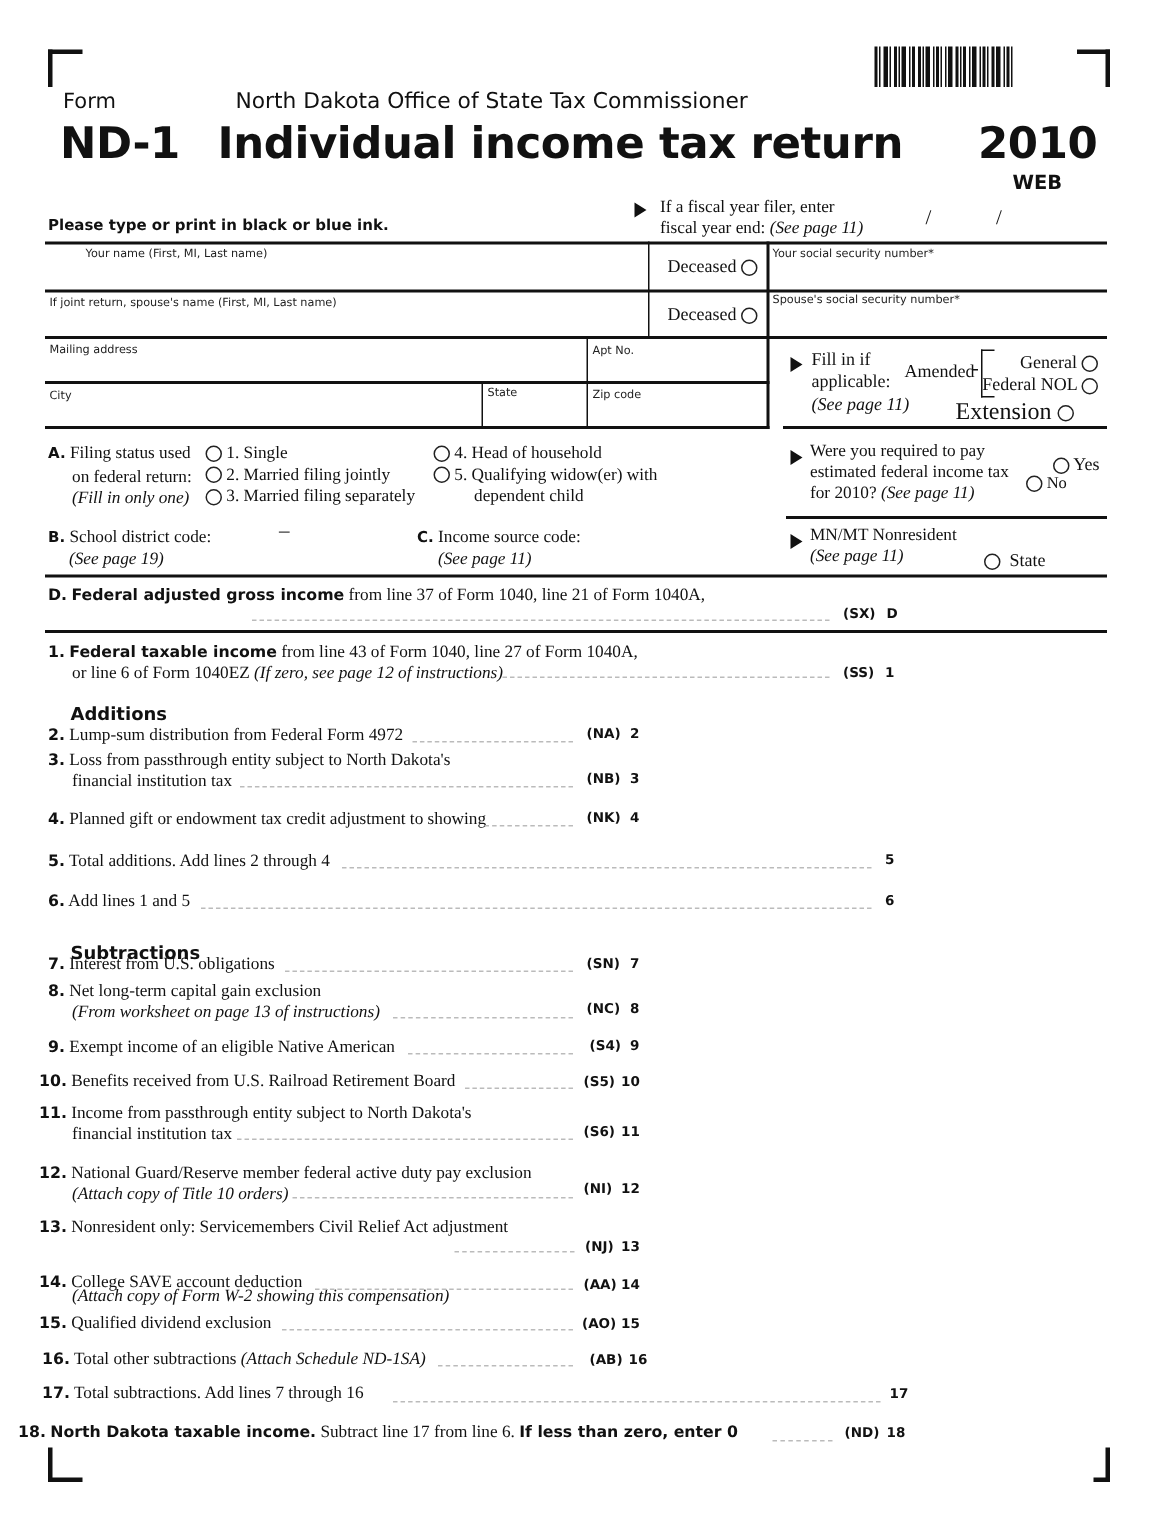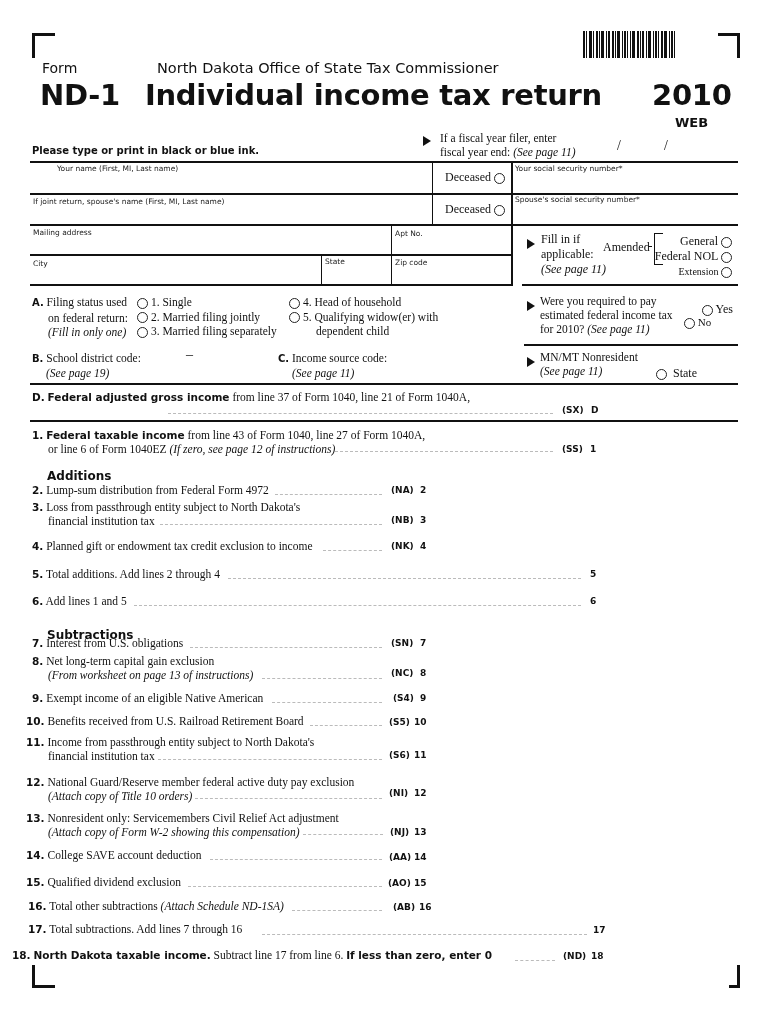--- a/index.html
+++ b/index.html
@@ -135,21 +135,21 @@
 </div>
 <div class="abs serif" style="left:603px;top:240px;font-size:12px;">Amended</div>
 <div class="abs" style="left:648px;top:246px;width:4px;height:1px;background:#111;"></div>
 <div class="abs" style="left:654px;top:233px;width:8px;height:30px;border-left:1px solid #111;border-top:1px solid #111;border-bottom:1px solid #111;"></div>
 <div class="abs serif" style="right:38px;top:234px;font-size:12px;text-align:right;">
   <span>General</span> <span class="radio"></span>
 </div>
 <div class="abs serif" style="right:38px;top:249px;font-size:12px;text-align:right;">
   <span>Federal NOL</span> <span class="radio"></span>
 </div>
-<div class="abs serif" style="right:38px;top:266px;font-size:10px;text-align:center;">
+<div class="abs serif" style="right:54px;top:266px;font-size:16px;text-align:center;">
   <span>Extension</span> <span class="radio"></span>
 </div>
 
 <div class="abs serif" style="left:32px;top:295px;font-size:11.5px;line-height:14.5px;">
   <div><span class="sans" style="font-weight:bold;font-size:10px;">A.</span> <span>Filing status used</span></div>
   <div style="padding-left:16px;">on federal return:</div>
   <div style="padding-left:16px;" class="ital">(Fill in only one)</div>
 </div>
 <div class="abs serif" style="left:137px;top:295px;font-size:11.5px;line-height:14.5px;">
   <div><span class="radio"></span> <span>1. Single</span></div>
@@ -223,21 +223,21 @@
 
 <div class="abs ltext" style="left:32px;top:500px;line-height:14px;">
   <div><span class="lnum">3.</span> <span>Loss from passthrough entity subject to North Dakota's</span></div>
   <div style="padding-left:16px;">financial institution tax</div>
 </div>
 <div class="dots" style="left:160px;top:524px;width:222px;"></div>
 <div class="abs code" style="left:391px;top:515px;">(NB)</div>
 <div class="abs code" style="left:420px;top:515px;">3</div>
 <input class="field-input ul" style="left: 431px; top: 512px; width: 134px; height: 12px;">
 
-<div class="abs ltext" style="left:32px;top:540px;"><span class="lnum">4.</span> <span>Planned gift or endowment tax credit exclusion to income</span></div>
+<div class="abs ltext" style="left:32px;top:540px;"><span class="lnum">4.</span> <span>Planned gift or endowment tax credit adjustment to showing</span></div>
 <div class="dots" style="left:323px;top:550px;width:59px;"></div>
 <div class="abs code" style="left:391px;top:541px;">(NK)</div>
 <div class="abs code" style="left:420px;top:541px;">4</div>
 <input class="field-input ul" style="left: 431px; top: 538px; width: 134px; height: 12px;">
 
 <div class="abs ltext" style="left:32px;top:568px;"><span class="lnum">5.</span> <span>Total additions.  Add lines 2 through 4</span></div>
 <div class="dots" style="left:228px;top:578px;width:353px;"></div>
 <div class="abs code" style="left:590px;top:569px;">5</div>
 <input class="field-input ul" style="left: 601px; top: 566px; width: 135px; height: 12px;">
 
@@ -288,21 +288,21 @@
   <div><span class="lnum">12.</span> <span>National Guard/Reserve member federal active duty pay exclusion</span></div>
   <div style="padding-left:22px;" class="ital">(Attach copy of Title 10 orders)</div>
 </div>
 <div class="dots" style="left:195px;top:798px;width:187px;"></div>
 <div class="abs code" style="left:389px;top:788px;">(NI)</div>
 <div class="abs code" style="left:414px;top:788px;">12</div>
 <input class="field-input ul" style="left: 431px; top: 785px; width: 134px; height: 12px;">
 
 <div class="abs ltext" style="left:26px;top:811px;line-height:14px;">
   <div><span class="lnum">13.</span> <span>Nonresident only:  Servicemembers Civil Relief Act adjustment</span></div>
-  <div style="padding-left:22px;" class="ital">(Attach copy of Form W-2 showing this compensation)</div>
+  <div style="padding-left:22px;margin-top:32px;" class="ital">(Attach copy of Form W-2 showing this compensation)</div>
 </div>
 <div class="dots" style="left:303px;top:834px;width:80px;"></div>
 <div class="abs code" style="left:390px;top:827px;">(NJ)</div>
 <div class="abs code" style="left:414px;top:827px;">13</div>
 <input class="field-input ul" style="left: 431px; top: 824px; width: 136px; height: 12px;">
 
 <div class="abs ltext" style="left:26px;top:849px;"><span class="lnum">14.</span> <span>College SAVE account deduction</span></div>
 <div class="dots" style="left:210px;top:859px;width:172px;"></div>
 <div class="abs code" style="left:389px;top:852px;">(AA)</div>
 <div class="abs code" style="left:414px;top:852px;">14</div>

